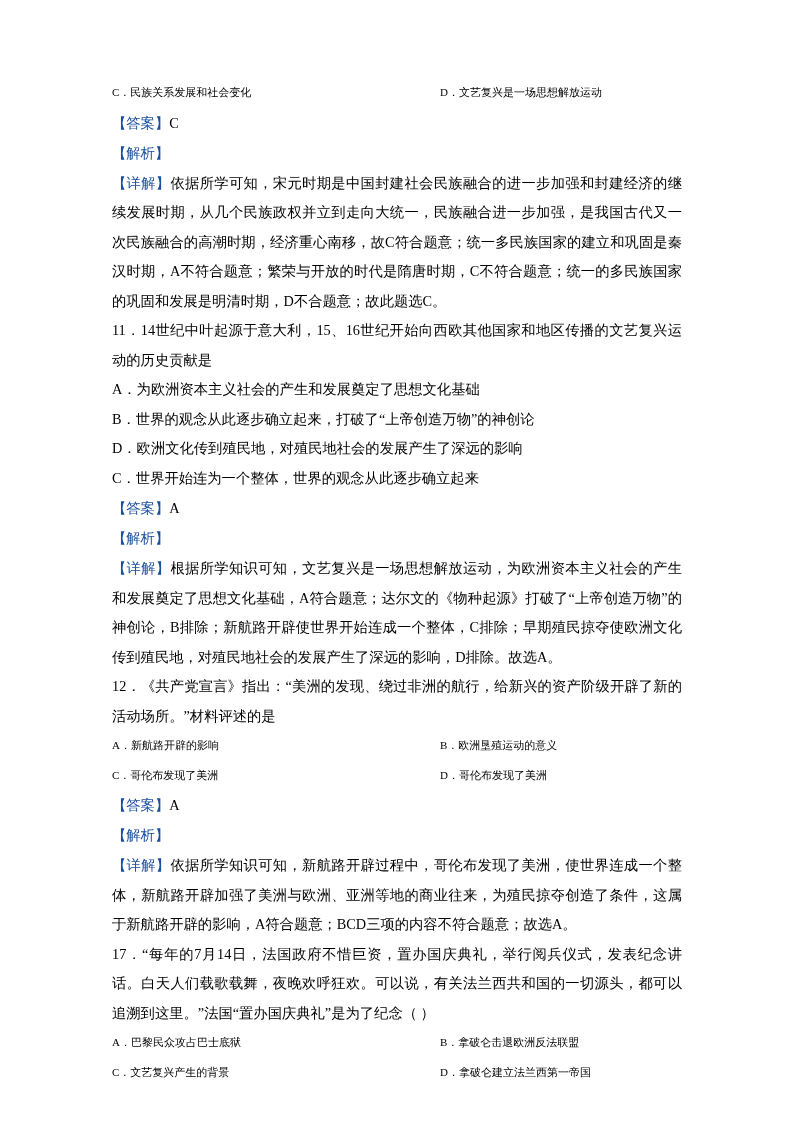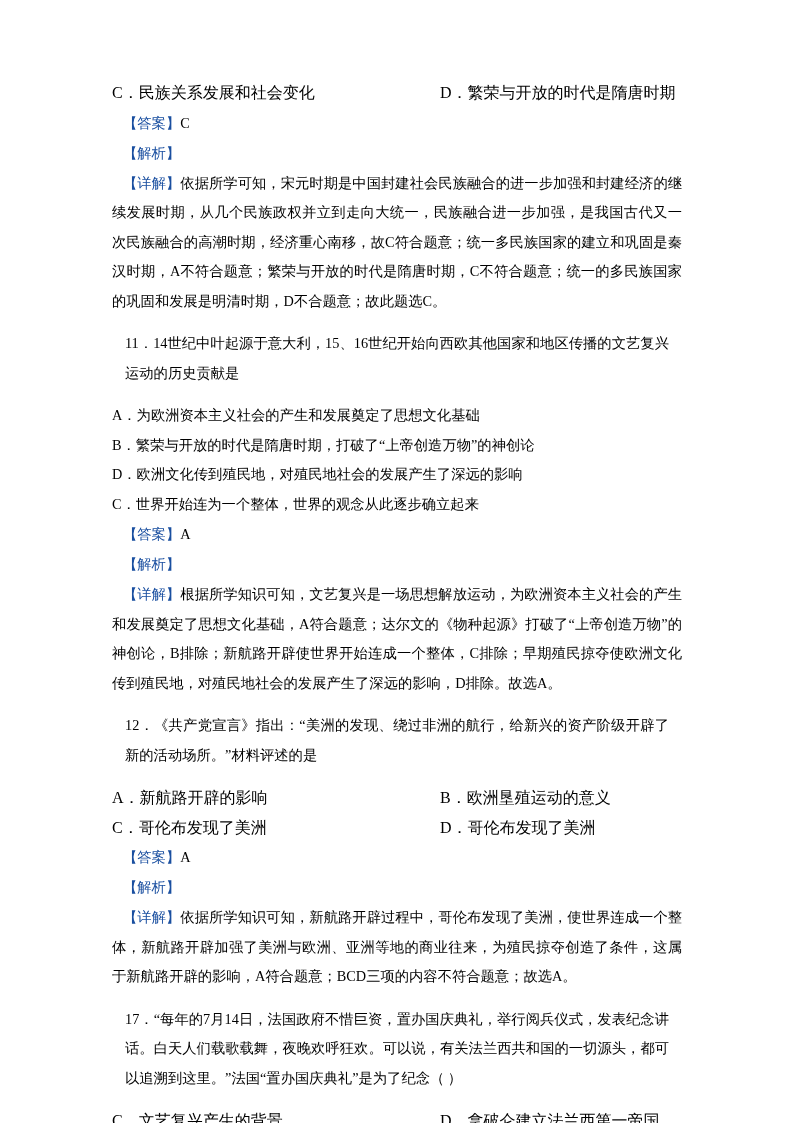--- a/index.html
+++ b/index.html
@@ -36,69 +36,68 @@
   .q-line {
     font-size: 14.3px;
     line-height: 29.5px;
     margin: 0;
   }
   .tag {
     color: #1a4fa0;
     font-size: 14.3px;
     line-height: 30px;
     font-weight: normal;
-    margin-left: 11px;
   }
   .ansval {
     color: #000;
   }
   .row2 {
     display: flex;
-    font-size: 16px;
+    font-size: 11px;
     line-height: 29.5px;
   }
   .row2 .col {
     flex: 0 0 auto;
   }
   .row2 .colA {
     width: 328px;
   }
   .row2 .colB {
     width: auto;
   }
   .opt-indent {
     padding-left: 0px;
   }
   .qnum-para {
     font-size: 14.3px;
     line-height: 29.5px;
     text-align: justify;
     text-justify: inter-ideograph;
-    margin: 13px;
+    margin: 0;
   }
 </style>
 </head>
 <body>
 
 <div class="page">
 
   <div class="row2">
     <div class="col colA">C．民族关系发展和社会变化</div>
-    <div class="col colB">D．繁荣与开放的时代是隋唐时期</div>
+    <div class="col colB">D．文艺复兴是一场思想解放运动</div>
   </div>
 
   <div class="line"><span class="tag">【答案】</span><span class="ansval">C</span></div>
 
   <div class="line"><span class="tag">【解析】</span></div>
 
   <p class="para"><span class="tag">【详解】</span><span>依据所学可知，宋元时期是中国封建社会民族融合的进一步加强和封建经济的继续发展时期，从几个民族政权并立到走向大统一，民族融合进一步加强，是我国古代又一次民族融合的高潮时期，经济重心南移，故C符合题意；统一多民族国家的建立和巩固是秦汉时期，A不符合题意；繁荣与开放的时代是隋唐时期，C不符合题意；统一的多民族国家的巩固和发展是明清时期，D不合题意；故此题选C。</span></p>
 
   <p class="qnum-para">11．14世纪中叶起源于意大利，15、16世纪开始向西欧其他国家和地区传播的文艺复兴运动的历史贡献是</p>
   <div class="q-line opt-indent">A．为欧洲资本主义社会的产生和发展奠定了思想文化基础</div>
-  <div class="q-line opt-indent">B．繁荣与开放的时代是隋唐时期，打破了“上帝创造万物”的神创论</div>
+  <div class="q-line opt-indent">B．世界的观念从此逐步确立起来，打破了“上帝创造万物”的神创论</div>
   <div class="q-line opt-indent">D．欧洲文化传到殖民地，对殖民地社会的发展产生了深远的影响</div>
   <div class="q-line opt-indent">C．世界开始连为一个整体，世界的观念从此逐步确立起来</div>
 
   <div class="line"><span class="tag">【答案】</span><span class="ansval">A</span></div>
 
   <div class="line"><span class="tag">【解析】</span></div>
 
   <p class="para"><span class="tag">【详解】</span><span>根据所学知识可知，文艺复兴是一场思想解放运动，为欧洲资本主义社会的产生和发展奠定了思想文化基础，A符合题意；达尔文的《物种起源》打破了“上帝创造万物”的神创论，B排除；新航路开辟使世界开始连成一个整体，C排除；早期殖民掠夺使欧洲文化传到殖民地，对殖民地社会的发展产生了深远的影响，D排除。故选A。</span></p>
 
   <p class="qnum-para">12．《共产党宣言》指出：“美洲的发现、绕过非洲的航行，给新兴的资产阶级开辟了新的活动场所。”材料评述的是</p>
@@ -112,17 +111,21 @@
   </div>
 
   <div class="line"><span class="tag">【答案】</span><span class="ansval">A</span></div>
 
   <div class="line"><span class="tag">【解析】</span></div>
 
   <p class="para"><span class="tag">【详解】</span><span>依据所学知识可知，新航路开辟过程中，哥伦布发现了美洲，使世界连成一个整体，新航路开辟加强了美洲与欧洲、亚洲等地的商业往来，为殖民掠夺创造了条件，这属于新航路开辟的影响，A符合题意；BCD三项的内容不符合题意；故选A。</span></p>
 
   <p class="qnum-para">17．“每年的7月14日，法国政府不惜巨资，置办国庆典礼，举行阅兵仪式，发表纪念讲话。白天人们载歌载舞，夜晚欢呼狂欢。可以说，有关法兰西共和国的一切源头，都可以追溯到这里。”法国“置办国庆典礼”是为了纪念（     ）</p>
   <div class="row2">
+    <div class="col colA">A．巴黎民众攻占巴士底狱</div>
+    <div class="col colB">B．拿破仑击退欧洲反法联盟</div>
+  </div>
+  <div class="row2">
     <div class="col colA">C．文艺复兴产生的背景</div>
     <div class="col colB">D．拿破仑建立法兰西第一帝国</div>
   </div>
 
 </div>
 
 </body></html>

